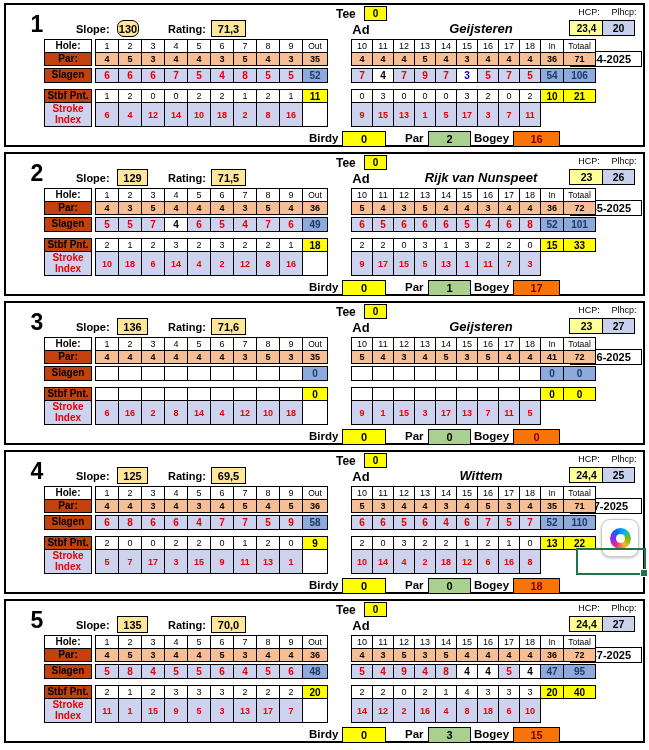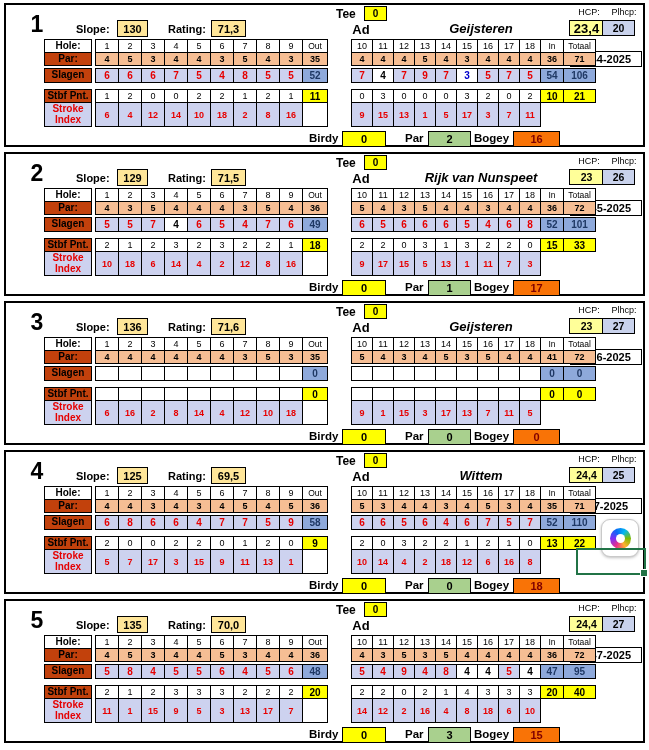--- a/index.html
+++ b/index.html
@@ -58,30 +58,30 @@
   .sel-handle{position:absolute;right:-4px;bottom:-4px;width:6px;height:6px;
        background:#217346;border:1px solid #fff;}
 </style>
 </head>
 <body>
 
 <div id="page">
     <div class="block" style="top: 3px;">
       <div class="abs blknum">1</div>
       <div class="abs lab" style="left: 70px; top: 18px;">Slope:</div>
-      <div class="abs box tan" style="left: 111px; top: 15px; width: 31px; height: 17px;">130</div>
+      <div class="abs box tan" style="left: 111px; top: 15px; width: 22px; height: 17px; border-radius: 7px;">130</div>
       <div class="abs lab" style="left: 162px; top: 18px;">Rating:</div>
       <div class="abs box tan" style="left: 205px; top: 15px; width: 35px; height: 17px;">71,3</div>
       <div class="abs lab" style="left: 330px; top: 2px; font-size: 12px;">Tee</div>
       <div class="abs box yel" style="left: 358px; top: 1px; width: 23px; height: 15px; font-size: 10px;">0</div>
       <div class="abs ad" style="left: 330px; top: 17px; width: 50px;">Ad</div>
       <div class="abs course" style="left: 385px; top: 16px; width: 180px;">Geijsteren</div>
       <div class="abs smalllab" style="left: 566px; top: 2px; width: 34px;">HCP:</div>
       <div class="abs smalllab" style="left: 599px; top: 2px; width: 38px;">Plhcp:</div>
-      <div class="abs box lty" style="left: 563px; top: 15px; width: 35px; height: 16px; font-size: 13px;">23,4</div>
+      <div class="abs box lty" style="left: 563px; top: 15px; width: 35px; height: 16px; font-size: 10px;">23,4</div>
       <div class="abs box plav" style="left: 597px; top: 15px; width: 33px; height: 16px; font-size: 10.5px; margin-left: -1px;">20</div>
       <div class="abs datebox" style="left: 564px; top: 46px; width: 72px; height: 16px;">16-4-2025</div>
       <div class="trow" style="top: 34px; height: 14px;">
         <div class="lbl" style="height: 14px;">Hole:</div>
         <div class="front">
           <div class="c w24 ">1</div>
           <div class="c w24 ">2</div>
           <div class="c w24 ">3</div>
           <div class="c w24 ">4</div>
           <div class="c w24 ">5</div>

